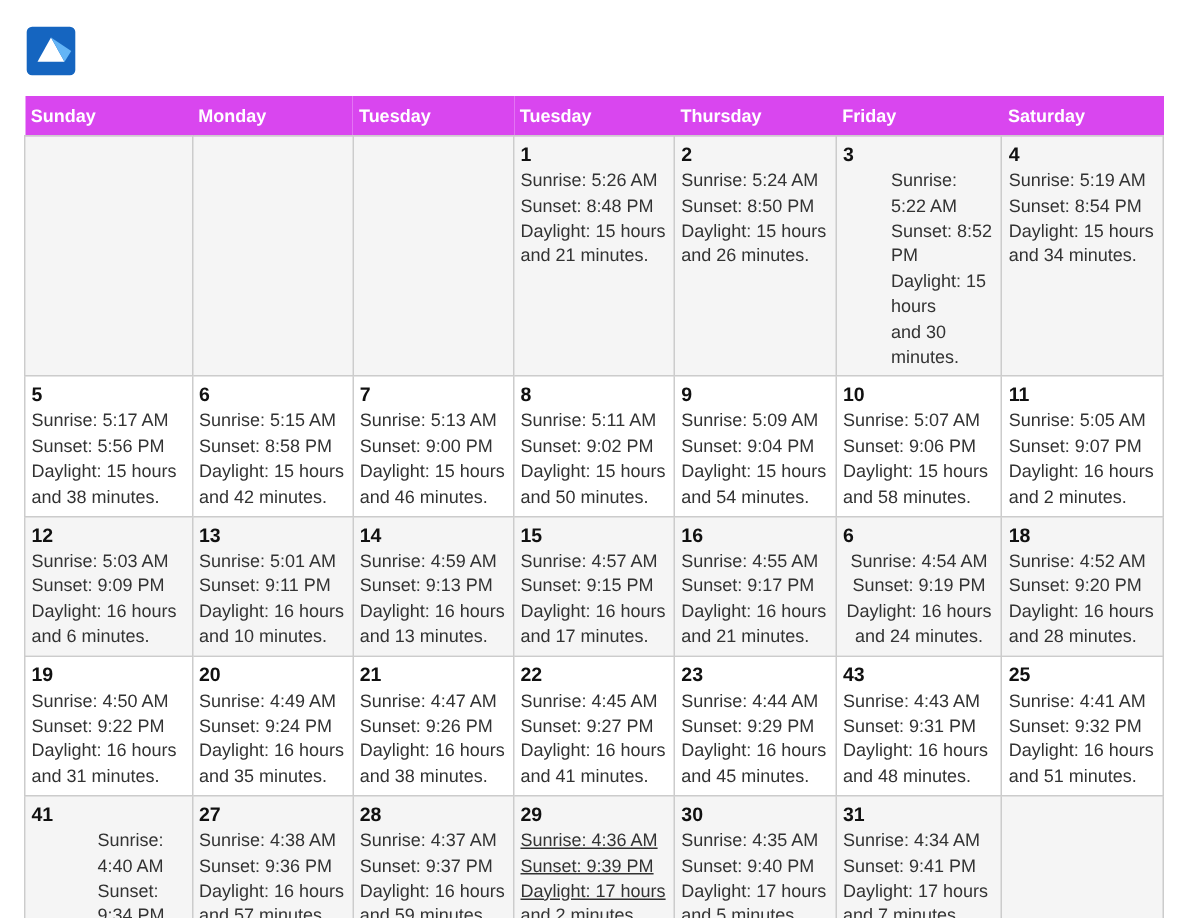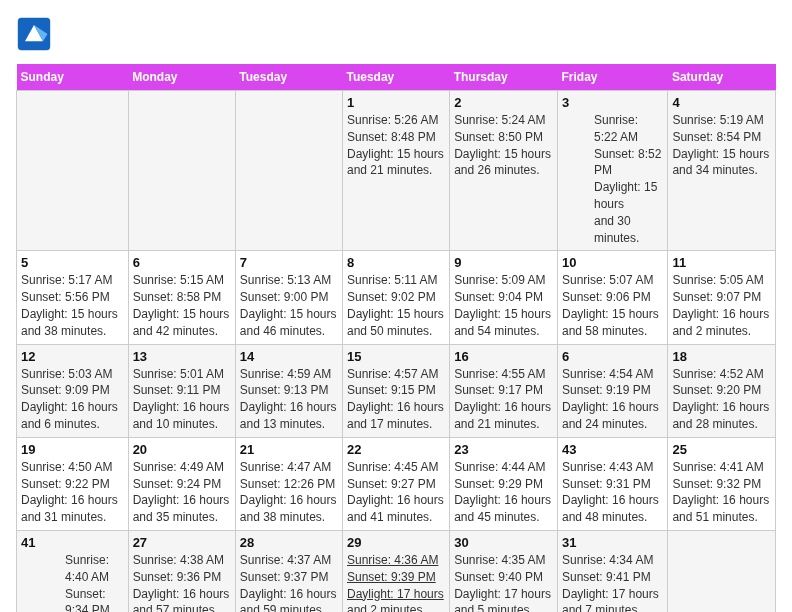--- a/index.html
+++ b/index.html
@@ -223,21 +223,21 @@
         </td>
         <td>
           <div class="day-num">16</div>
           <div class="day-info" style="white-space: pre-line;">Sunrise: 4:55 AM
 Sunset: 9:17 PM
 Daylight: 16 hours
 and 21 minutes.</div>
         </td>
         <td>
           <div class="day-num">6</div>
-          <div class="day-info" style="white-space: pre-line;">Sunrise: 4:54 AM
+          <div class="day-info" style="white-space: pre-line; text-align: center;">Sunrise: 4:54 AM
 Sunset: 9:19 PM
 Daylight: 16 hours
 and 24 minutes.</div>
         </td>
         <td>
           <div class="day-num">18</div>
           <div class="day-info" style="white-space: pre-line;">Sunrise: 4:52 AM
 Sunset: 9:20 PM
 Daylight: 16 hours
 and 28 minutes.</div>
@@ -254,21 +254,21 @@
         <td>
           <div class="day-num">20</div>
           <div class="day-info" style="white-space: pre-line;">Sunrise: 4:49 AM
 Sunset: 9:24 PM
 Daylight: 16 hours
 and 35 minutes.</div>
         </td>
         <td>
           <div class="day-num">21</div>
           <div class="day-info" style="white-space: pre-line;">Sunrise: 4:47 AM
-Sunset: 12:26 PM
+Sunset: 9:26 PM
 Daylight: 16 hours
 and 38 minutes.</div>
         </td>
         <td>
           <div class="day-num">22</div>
           <div class="day-info" style="white-space: pre-line;">Sunrise: 4:45 AM
 Sunset: 9:27 PM
 Daylight: 16 hours
 and 41 minutes.</div>
         </td>

